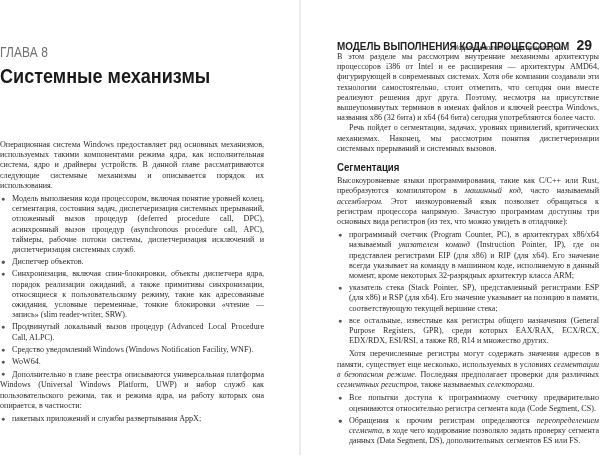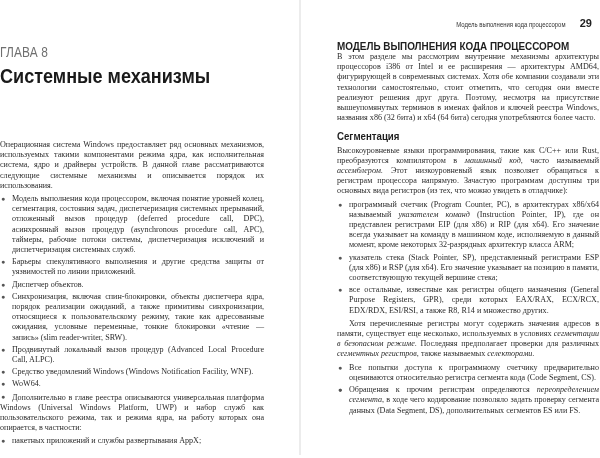--- a/index.html
+++ b/index.html
@@ -16,38 +16,38 @@
   .body-right { position: absolute; left: 36px; top: 52px; width: 262px; font-size: 8.1px; line-height: 10.2px; text-align: justify; }
 
   p { margin: 0; }
   p.indent { text-indent: 12px; }
   ul { list-style: none; margin: 3px 0 3px 0; padding: 0; }
   li { position: relative; padding-left: 12px; margin-bottom: 2px; }
   li .bullet { position: absolute; left: 1px; top: 0; font-size: 7px; color: #555; }
 
   .running-header { position: absolute; right: 8px; top: 17px; font-family: "Liberation Sans", sans-serif; font-size: 7px; color: #333; display: flex; align-items: baseline; gap: 14px; }
   .running-header .title { transform: scaleX(0.85); transform-origin: right; white-space: nowrap; }
-  .page-number { font-family: "Liberation Sans", sans-serif; font-weight: bold; font-size: 11px; color: #222; }
+  .page-number { font-family: "Liberation Sans", sans-serif; font-weight: bold; font-size: 14px; color: #222; margin-top: 20px; }
 
   .section-heading { position: absolute; left: 36px; top: 40px; font-family: "Liberation Sans", sans-serif; font-size: 11.5px; font-weight: bold; color: #1e1e1e; transform: scaleX(0.86); transform-origin: left; white-space: nowrap; }
   .subsection-heading { font-family: "Liberation Sans", sans-serif; font-size: 11px; font-weight: bold; color: #1e1e1e; margin: 8px 0 4px 0; transform: scaleX(0.88); transform-origin: left; }
   em { font-style: italic; }
 </style>
 </head>
 <body>
 
 <div class="page page-left">
   <div class="chapter-label">ГЛАВА 8</div>
   <div class="chapter-title">Системные механизмы</div>
 
   <div class="body-left">
     <p>Операционная система Windows предоставляет ряд основных механизмов, используемых такими компонентами режима ядра, как исполнительная система, ядро и драйверы устройств. В данной главе рассматриваются следующие системные механизмы и описывается порядок их использования.</p>
     <ul>
       <li><span class="bullet">●</span><span>Модель выполнения кода процессором, включая понятие уровней колец, сегментация, состояния задач, диспетчеризация системных прерываний, отложенный вызов процедур (deferred procedure call, DPC), асинхронный вызов процедур (asynchronous procedure call, APC), таймеры, рабочие потоки системы, диспетчеризация исключений и диспетчеризация системных служб.</span></li>
-      <li><span class="bullet">●</span><span>Барьеры спекулятивного выполнения и другие средства защиты от уязвимостей по линии приложений.</span></li>
+      <li><span class="bullet">●</span></li>
       <li><span class="bullet">●</span><span>Диспетчер объектов.</span></li>
       <li><span class="bullet">●</span><span>Синхронизация, включая спин-блокировки, объекты диспетчера ядра, порядок реализации ожиданий, а также примитивы синхронизации, относящиеся к пользовательскому режиму, такие как адресованные ожидания, условные переменные, тонкие блокировки «чтение — запись» (slim reader-writer, SRW).</span></li>
       <li><span class="bullet">●</span><span>Продвинутый локальный вызов процедур (Advanced Local Procedure Call, ALPC).</span></li>
       <li><span class="bullet">●</span><span>Средство уведомлений Windows (Windows Notification Facility, WNF).</span></li>
       <li><span class="bullet">●</span><span>WoW64.</span></li>
       <li><span class="bullet">●</span></li>
     </ul>
     <p class="indent">Дополнительно в главе реестра описываются универсальная платформа Windows (Universal Windows Platform, UWP) и набор служб как пользовательского режима, так и режима ядра, на работу которых она опирается, в частности:</p>
     <ul>
       <li><span class="bullet">●</span><span>пакетных приложений и службы развертывания AppX;</span></li>
@@ -61,20 +61,21 @@
 <div class="page page-right">
   <div class="running-header">
     <span class="title">Модель выполнения кода процессором</span>
     <span class="page-number">29</span>
   </div>
 
   <div class="section-heading">МОДЕЛЬ ВЫПОЛНЕНИЯ КОДА ПРОЦЕССОРОМ</div>
 
   <div class="body-right">
     <p>В этом разделе мы рассмотрим внутренние механизмы архитектуры процессоров i386 от Intel и ее расширения — архитектуры AMD64, фигурирующей в современных системах. Хотя обе компании создавали эти технологии самостоятельно, стоит отметить, что сегодня они вместе реализуют решения друг друга. Поэтому, несмотря на присутствие вышеупомянутых терминов в именах файлов и ключей реестра Windows, названия x86 (32 бита) и x64 (64 бита) сегодня употребляются более часто.</p>
+    <p class="indent">Речь пойдет о сегментации, задачах, уровнях привилегий, критических механизмах. Наконец, мы рассмотрим понятия диспетчеризации системных прерываний и системных вызовов.</p>
 
     <div class="subsection-heading">Сегментация</div>
 
     <p><span>Высокоуровневые языки программирования, такие как C/C++ или Rust, преобразуются компилятором в </span><em>машинный код</em><span>, часто называемый </span><em>ассемблером</em><span>. Этот низкоуровневый язык позволяет обращаться к регистрам процессора напрямую. Зачастую программам доступны три основных вида регистров (из тех, что можно увидеть в отладчике):</span></p>
 
     <ul>
       <li><span class="bullet">●</span><span>программный счетчик (Program Counter, PC), в архитектурах x86/x64 называемый </span><em>указателем команд</em><span> (Instruction Pointer, IP), где он представлен регистрами EIP (для x86) и RIP (для x64). Его значение всегда указывает на команду в машинном коде, исполняемую в данный момент, кроме некоторых 32-разрядных архитектур класса ARM;</span></li>
       <li><span class="bullet">●</span><span>указатель стека (Stack Pointer, SP), представленный регистрами ESP (для x86) и RSP (для x64). Его значение указывает на позицию в памяти, соответствующую текущей вершине стека;</span></li>
       <li><span class="bullet">●</span><span>все остальные, известные как регистры общего назначения (General Purpose Registers, GPR), среди которых EAX/RAX, ECX/RCX, EDX/RDX, ESI/RSI, а также R8, R14 и множество других.</span></li>
     </ul>

